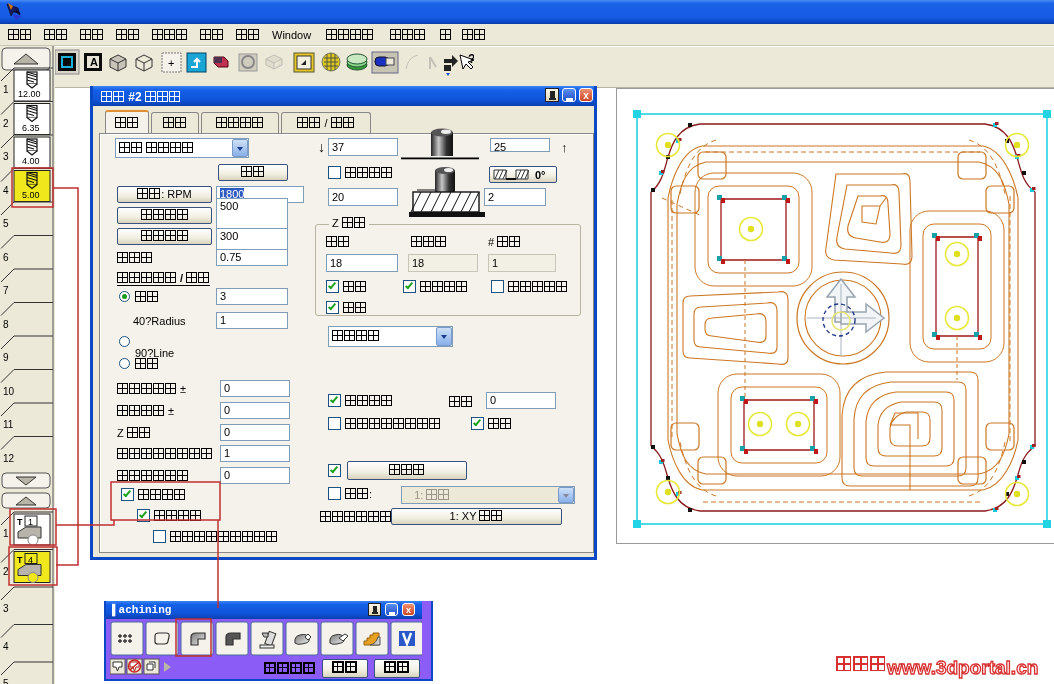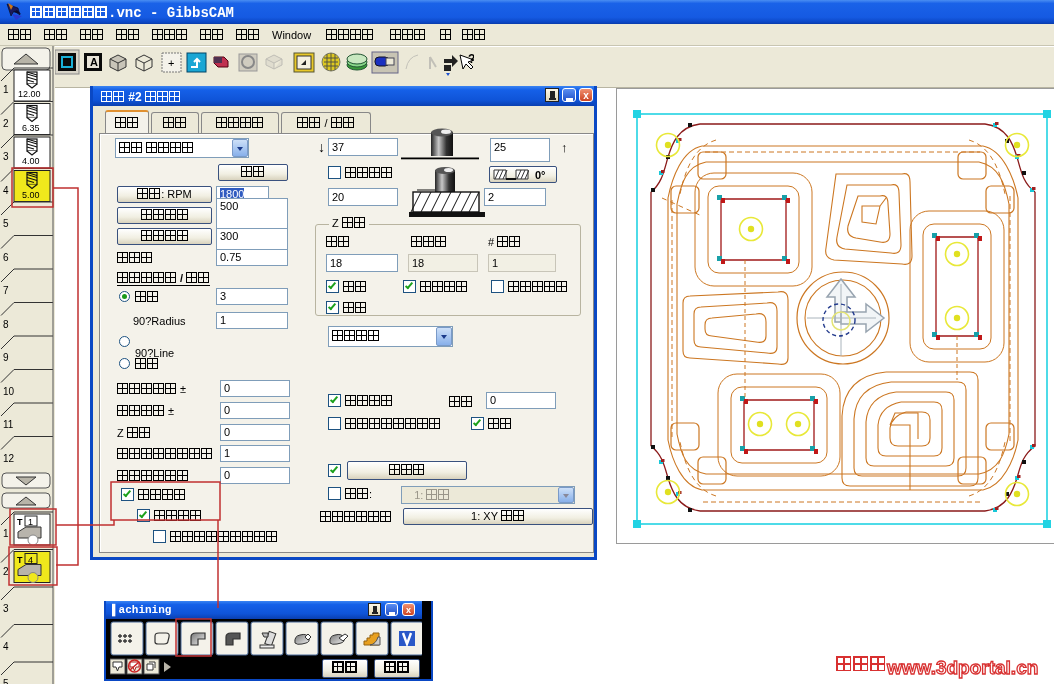--- a/index.html
+++ b/index.html
@@ -38,22 +38,20 @@
 .lbl{position:absolute;white-space:nowrap;font-size:11px}
 </style></head><body>
 <div class="abs" style="left:0;top:0;width:1054px;height:24px;
  background:linear-gradient(180deg,#4a8ef2 0%,#1a62e8 14%,#155ae2 72%,#0b46c4 93%,#0a3ba8 100%)">
  <svg class="abs" style="left:4px;top:2px" width="22" height="20" viewBox="0 0 22 20">
    <path d="M3 2 L7 14 L10 9 L16 13 L14 6 Z" fill="#1a1a5e" stroke="#000" stroke-width="0.5"></path>
    <path d="M4 1 L7 8 L9 4 Z" fill="#d07818"></path>
    <path d="M8 12 L18 14 L12 18 Z" fill="#2a3ad0"></path>
    <path d="M9 10 L17 12 L13 8 Z" fill="#0a0a30"></path>
  </svg>
- <div class="abs" style="left:30px;top:5px;color:#fff;font-family:'Liberation Mono',monospace;
-  font-weight:bold;font-size:14px"><b class="c b"></b><b class="c b"></b><b class="c b"></b><b class="c b"></b><b class="c b"></b><b class="c b"></b>.vnc&nbsp;-&nbsp;GibbsCAM</div>
 </div>
 <div class="abs" style="left:0;top:24px;width:1054px;height:22px;background:#ece9d8;border-bottom:1px solid #c8c5b2">
     <div class="abs" style="left:8px;top:5px"><b class="c"></b><b class="c"></b></div>
     <div class="abs" style="left:44px;top:5px"><b class="c"></b><b class="c"></b></div>
     <div class="abs" style="left:80px;top:5px"><b class="c"></b><b class="c"></b></div>
     <div class="abs" style="left:116px;top:5px"><b class="c"></b><b class="c"></b></div>
     <div class="abs" style="left:152px;top:5px"><b class="c"></b><b class="c"></b><b class="c"></b></div>
     <div class="abs" style="left:200px;top:5px"><b class="c"></b><b class="c"></b></div>
     <div class="abs" style="left:236px;top:5px"><b class="c"></b><b class="c"></b></div>
     <div class="abs" style="left:272px;top:5px">Window</div>
@@ -341,33 +339,33 @@
     <div class="abs" style="left:58px;top:26px;width:48px;height:21px;background:#ece9d8;border:1px solid #888;border-bottom:none;border-radius:3px 3px 0 0;text-align:center;padding-top:4px;font-weight:normal"><b class="c"></b><b class="c"></b></div>
     <div class="abs" style="left:108px;top:26px;width:78px;height:21px;background:#ece9d8;border:1px solid #888;border-bottom:none;border-radius:3px 3px 0 0;text-align:center;padding-top:4px;font-weight:bold"><b class="c"></b><b class="c"></b><b class="c"></b><b class="c"></b></div>
     <div class="abs" style="left:188px;top:26px;width:90px;height:21px;background:#ece9d8;border:1px solid #888;border-bottom:none;border-radius:3px 3px 0 0;text-align:center;padding-top:4px;font-weight:normal"><b class="c"></b><b class="c"></b> / <b class="c"></b><b class="c"></b></div>
     <div class="abs" style="left:6px;top:47px;width:495px;height:420px;background:#f4f2ea;border:1px solid #888;box-shadow:inset 1px 1px 0 #fff"></div>
     <div class="fld" style="left:22px;top:52px;width:134px;height:20px;background:#fff;color:#000;line-height:18px"><b class="c"></b><b class="c"></b> <b class="c"></b><b class="c"></b><b class="c"></b><b class="c"></b></div>
     <div class="abs" style="left:139px;top:53px;width:16px;height:18px;background:linear-gradient(#cde0f8,#88b0ea);border:1px solid #7a9ac8;border-radius:2px">
       <div style="margin:7px auto 0;width:0;height:0;border:3px solid transparent;border-top:4px solid #1a3a8a"></div>
     </div>
     <div class="btn" style="left:125px;top:78px;width:70px;height:17px;line-height:15px"><b class="c"></b><b class="c"></b></div>
     <div class="btn" style="left:24px;top:100px;width:95px;height:17px;line-height:15px"><b class="c"></b><b class="c"></b>: RPM</div>
-    <div class="fld" style="left:123px;top:100px;width:53px;height:17px;line-height:15px"><span style="background:#2f5bc0;color:#fff">1800</span></div>
+    <div class="fld" style="left:123px;top:100px;width:88px;height:17px;line-height:15px"><span style="background:#2f5bc0;color:#fff">1800</span></div>
     <div class="btn" style="left:24px;top:121px;width:95px;height:17px;line-height:15px"><b class="c"></b><b class="c"></b><b class="c"></b><b class="c"></b></div>
     <div class="fld" style="left:123px;top:112px;width:72px;height:32px;line-height:15px">500</div>
     <div class="btn" style="left:24px;top:142px;width:95px;height:17px;line-height:15px"><b class="c"></b><b class="c"></b><b class="c"></b><b class="c"></b></div>
     <div class="fld" style="left:123px;top:142px;width:72px;height:33px;line-height:15px">300</div>
     <div class="lbl" style="left:24px;top:166px"><b class="c"></b><b class="c"></b><b class="c"></b></div>
     <div class="fld" style="left:123px;top:163px;width:72px;height:17px;line-height:15px">0.75</div>
     <div class="lbl" style="left:24px;top:186px;font-weight:bold;border-bottom:1px solid #000;padding-bottom:1px"><b class="c"></b><b class="c"></b><b class="c"></b><b class="c"></b><b class="c"></b> / <b class="c"></b><b class="c"></b></div>
     <div class="rad" style="left:26px;top:205px"></div>
     <div class="abs" style="left:29px;top:208px;width:5px;height:5px;border-radius:50%;background:#1a9a1a"></div>
     <div class="lbl" style="left:42px;top:205px"><b class="c"></b><b class="c"></b></div>
     <div class="fld" style="left:123px;top:202px;width:72px;height:17px;line-height:15px">3</div>
-    <div class="lbl" style="left:40px;top:229px">90?Radius</div>
+    <div class="lbl" style="left:40px;top:229px">40?Radius</div>
     <div class="fld" style="left:123px;top:226px;width:72px;height:17px;line-height:15px">1</div>
     <div class="rad" style="left:26px;top:250px"></div>
     <div class="lbl" style="left:42px;top:261px">90?Line</div>
     <div class="rad" style="left:26px;top:272px"></div>
     <div class="lbl" style="left:42px;top:272px"><b class="c"></b><b class="c"></b></div>
     <div class="lbl" style="left:24px;top:297px"><b class="c"></b><b class="c"></b><b class="c"></b><b class="c"></b><b class="c"></b> ±</div>
     <div class="fld" style="left:127px;top:294px;width:70px;height:17px;line-height:15px">0</div>
     <div class="lbl" style="left:24px;top:319px"><b class="c"></b><b class="c"></b><b class="c"></b><b class="c"></b> ±</div>
     <div class="fld" style="left:127px;top:316px;width:70px;height:17px;line-height:15px">0</div>
     <div class="lbl" style="left:24px;top:341px">Z <b class="c"></b><b class="c"></b></div>
@@ -379,21 +377,21 @@
     <div class="cbx" style="left:28px;top:402px"></div>
     <div class="ck" style="left:32px;top:403px"></div>
     <div class="lbl" style="left:45px;top:403px"><b class="c"></b><b class="c"></b><b class="c"></b><b class="c"></b></div>
     <div class="cbx" style="left:44px;top:423px"></div>
     <div class="ck" style="left:48px;top:424px"></div>
     <div class="lbl" style="left:61px;top:424px"><b class="c"></b><b class="c"></b><b class="c"></b><b class="c"></b></div>
     <div class="cbx" style="left:60px;top:444px"></div>
     <div class="lbl" style="left:77px;top:445px"><b class="c"></b><b class="c"></b><b class="c"></b><b class="c"></b><b class="c"></b><b class="c"></b><b class="c"></b><b class="c"></b><b class="c"></b></div>
     <div class="lbl" style="left:225px;top:53px;font-size:14px;font-weight:bold">↓</div>
     <div class="fld" style="left:235px;top:52px;width:70px;height:18px;line-height:16px">37</div>
-    <div class="fld" style="left:397px;top:52px;width:60px;height:24px;line-height:16px">25</div>
+    <div class="fld" style="left:397px;top:52px;width:60px;height:14px;line-height:16px">25</div>
     <div class="lbl" style="left:468px;top:54px;font-size:13px;font-weight:bold">↑</div>
     <svg class="abs" style="left:308px;top:42px" width="86" height="34" viewBox="0 0 86 34">
 <defs>
         <linearGradient id="cyl" x1="0" y1="0" x2="1" y2="0">
 <stop offset="0" stop-color="#222"></stop>
           <stop offset="0.35" stop-color="#c8c8c8"></stop>
           <stop offset="0.7" stop-color="#333"></stop>
           <stop offset="1" stop-color="#111"></stop>
         </linearGradient>
       </defs>
@@ -460,24 +458,24 @@
     <div class="ck" style="left:239px;top:379px"></div>
     <div class="lbl" style="left:252px;top:379px"></div>
     <div class="btn" style="left:254px;top:375px;width:120px;height:19px;line-height:17px"><b class="c"></b><b class="c"></b><b class="c"></b></div>
     <div class="cbx" style="left:235px;top:401px"></div>
     <div class="lbl" style="left:252px;top:402px"><b class="c"></b><b class="c"></b>:</div>
     <div class="fld" style="left:308px;top:400px;width:174px;height:18px;background:#ece9d8;color:#9a968a;line-height:16px">&nbsp;&nbsp;&nbsp;1: <b class="c"></b><b class="c"></b></div>
     <div class="abs" style="left:465px;top:401px;width:16px;height:16px;background:linear-gradient(#cde0f8,#88b0ea);border:1px solid #7a9ac8;border-radius:2px">
       <div style="margin:6px auto 0;width:0;height:0;border:3px solid transparent;border-top:4px solid #889"></div>
     </div>
     <div class="lbl" style="left:227px;top:425px"><b class="c"></b><b class="c"></b><b class="c"></b><b class="c"></b><b class="c"></b><b class="c"></b></div>
-    <div class="btn" style="left:310px;top:422px;width:190px;height:17px;line-height:15px">1: XY <b class="c"></b><b class="c"></b></div>
+    <div class="btn" style="left:298px;top:422px;width:171px;height:17px;line-height:15px">1: XY <b class="c"></b><b class="c"></b></div>
   </div>
 <div class="abs" style="left:104px;top:601px;width:329px;height:80px;
- background:#000000;border:2px solid #0a48c4;border-top:none">
+ background:#8b5cf6;border:2px solid #0a48c4;border-top:none">
  <div class="abs" style="left:0;top:0;width:316px;height:18px;
   background:linear-gradient(180deg,#3a84f2 0%,#1560e8 20%,#0f54d8 70%,#0a3fb0 100%)">
   <div class="abs" style="left:6px;top:3px;color:#fff;font-weight:bold;font-size:11px;font-family:'Liberation Mono',monospace">▌achining</div>
   <div class="abs" style="left:262px;top:2px;width:13px;height:13px;background:linear-gradient(#fdf8e8,#e0d8b8);border:1px solid #222">
         <div class="abs" style="left:4px;top:2px;width:4px;height:6px;background:#222"></div>
         <div class="abs" style="left:3px;top:8px;width:6px;height:2px;background:#222"></div>
       </div>
   <div class="abs" style="left:279px;top:2px;width:13px;height:13px;background:linear-gradient(#5a8ef2,#2050c8);border:1px solid #fff;border-radius:3px">
         <div class="abs" style="left:3px;top:8px;width:6px;height:3px;background:#fff"></div>
       </div>

